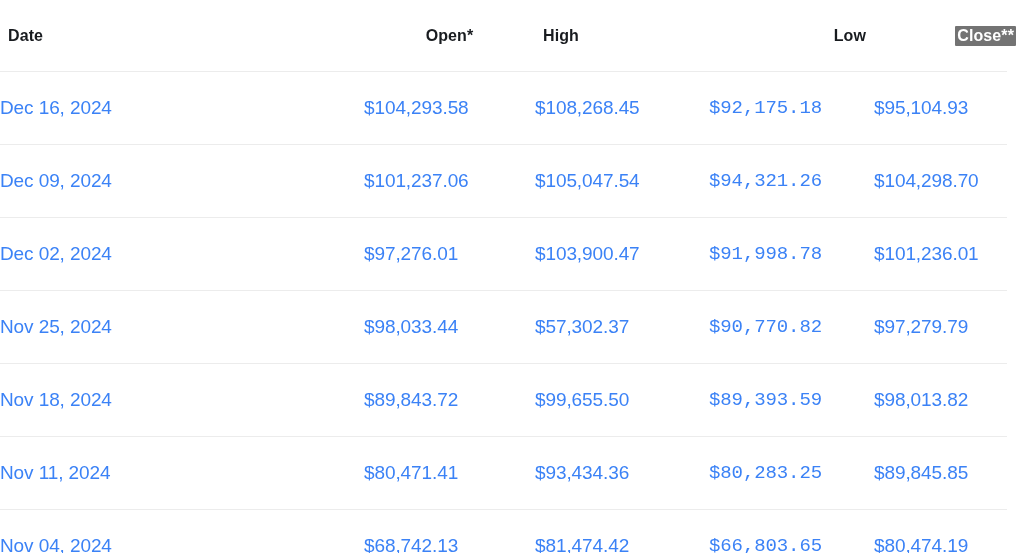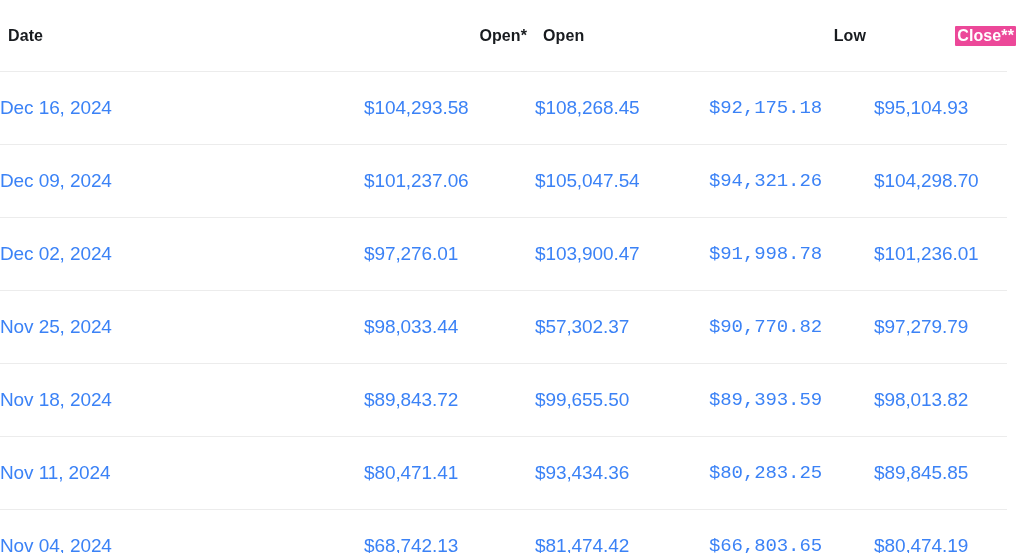--- a/index.html
+++ b/index.html
@@ -35,21 +35,21 @@
     padding: 8px;
     vertical-align: middle;
     font-size: 16px;
     font-weight: 700;
     color: #181b1f;
     letter-spacing: 0.1px;
     border-bottom: 1px solid #ececec;
     white-space: nowrap;
   }
   th.h-date  { text-align: left;  padding-left: 17px; }
-  th.h-open  { text-align: right;  padding-left: 11px; }
+  th.h-open  { text-align: center;  padding-left: 11px; }
   th.h-high  { text-align: left;  padding-left: 4px;  }
   th.h-low   { text-align: right; padding-right: 0px; margin-top: 8px; }
   th.h-close { text-align: right; padding-right: 18px; }
 
   
   .sel-highlight {
     background: #1575d6;
     color: #ffffff;
     padding: 1px 2px 2px 2px;
     border-radius: 1px;
@@ -85,36 +85,36 @@
   .price-table tbody td:last-child::after {
     content: "";
     position: absolute;
     right: 0;
     bottom: -1px;
     width: 17px;
     height: 1px;
     background: #ffffff;
   }
 </style>
-<style>body{background:#ffffff;}.price-table thead th{color:#181b1f;border-bottom-color:#ececec;}.price-table tbody td{color:#3b82f6;border-bottom-color:#ececec;}.sel-highlight{background:#ec4899;color:#ffffff;}.price-table thead th:last-child::after,.price-table tbody td:last-child::after{background:#ffffff;}</style></head>
+<style>body{background:#ffffff;}.price-table thead th{color:#181b1f;border-bottom-color:#ececec;}.price-table tbody td{color:#3b82f6;border-bottom-color:#ececec;}.sel-highlight{background:#737373;color:#ffffff;}.price-table thead th:last-child::after,.price-table tbody td:last-child::after{background:#ffffff;}</style></head>
 <body>
 
 <table class="price-table">
   <colgroup>
     <col class="c-date">
     <col class="c-open">
     <col class="c-high">
     <col class="c-low">
     <col class="c-close">
   </colgroup>
   <thead>
     <tr>
       <th class="h-date"><span>Date</span></th>
       <th class="h-open"><span>Open*</span></th>
-      <th class="h-high"><span>Open</span></th>
+      <th class="h-high"><span>High</span></th>
       <th class="h-low"><span>Low</span></th>
       <th class="h-close"><span class="sel-highlight">Close**</span></th>
     </tr>
   </thead>
   <tbody id="table-body">
       <tr>
         <td class="v-date">Dec 16, 2024</td>
         <td class="v-num v-open">$104,293.58</td>
         <td class="v-num v-high">$108,268.45</td>
         <td class="v-num v-low">$92,175.18</td>

